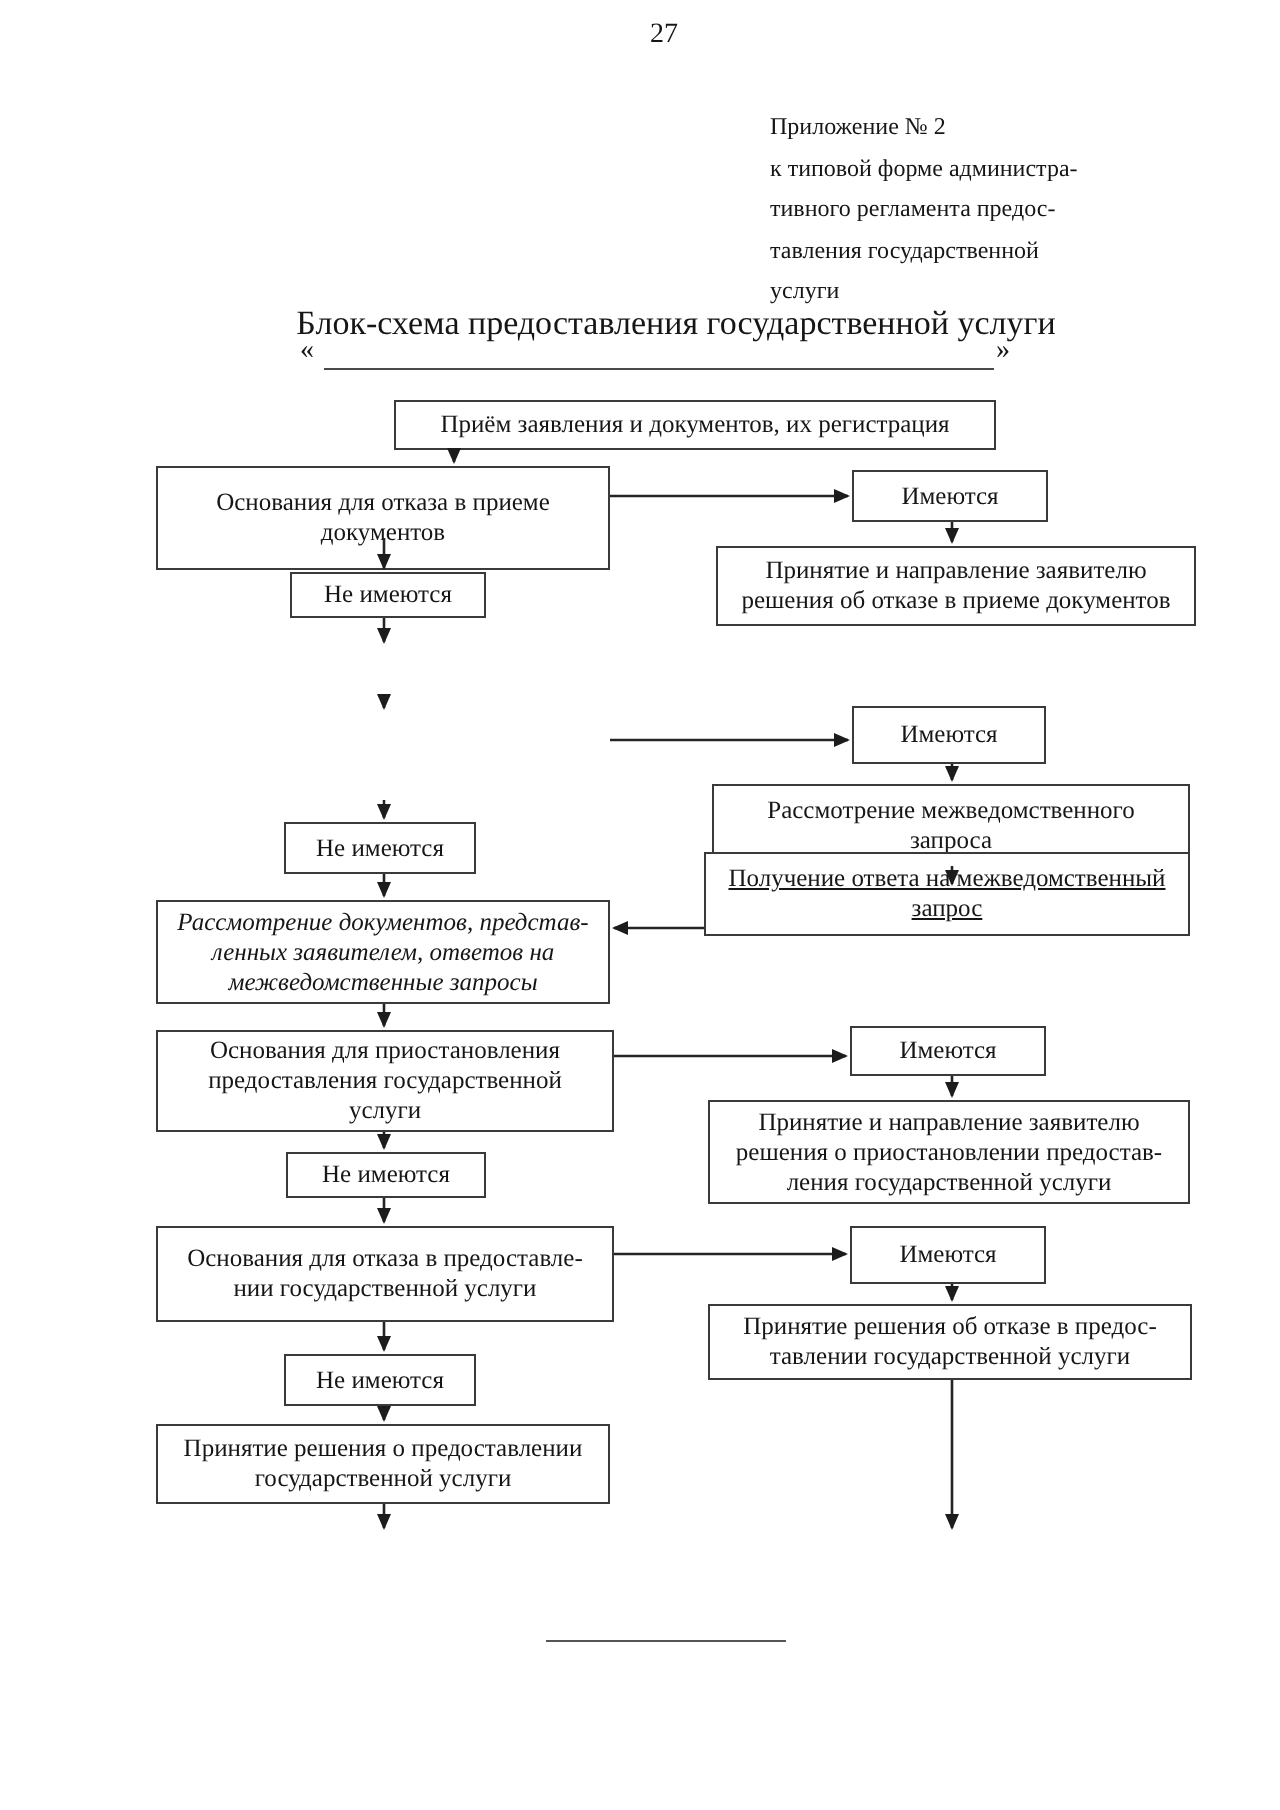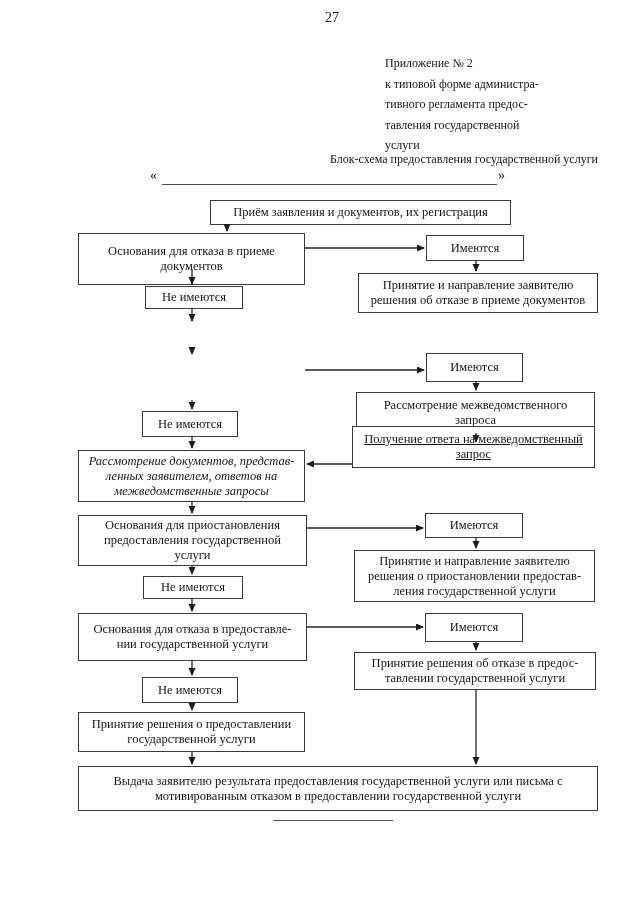--- a/index.html
+++ b/index.html
@@ -11,21 +11,21 @@
   }
   .pagenum {
     position:absolute; top:10px; left:325px; font-size:14px;
   }
   .appendix {
     position:absolute; left:385px; top:53px; width:195px;
     font-size:12px; line-height:20.5px; white-space:pre-line; text-align:left;
   }
   .chart-title {
     position:absolute; left:78px; top:152px; width:520px;
-    font-size:12px; text-align:right;
+    font-size:17px; text-align:center;
   }
   .quote-open { position:absolute; left:150px; top:168px; font-size:14px; }
   .quote-close { position:absolute; left:498px; top:168px; font-size:14px; }
   .blank-line {
     position:absolute; left:162px; top:170px; width:335px; height:14px;
     border-bottom:1.2px solid #4a4a4a;
   }
   .footer-line {
     position:absolute; left:273px; top:806px; width:120px; height:14px;
     border-bottom:1.5px solid #555;
@@ -50,21 +50,21 @@
 к типовой форме администра-
 тивного регламента предос-
 тавления государственной
 услуги</div>
 
   <div class="chart-title">Блок-схема предоставления государственной услуги</div>
   <div class="quote-open">«</div>
   <div class="blank-line"></div>
   <div class="quote-close">»</div>
 
-  <div class="box" style="left:197px;top:200px;width:301px;height:25px;margin-left:13px;">Приём заявления и документов, их регистрация</div>
+  <div class="box" style="left:197px;top:200px;width:301px;height:25px;">Приём заявления и документов, их регистрация</div>
 
   <div class="box" style="left:78px;top:233px;width:227px;height:52px;">Основания для отказа в приеме
 документов</div>
 
   <div class="box" style="left:426px;top:235px;width:98px;height:26px;">Имеются</div>
 
   <div class="box" style="left:358px;top:273px;width:240px;height:40px;">Принятие и направление заявителю
 решения об отказе в приеме документов</div>
 
   <div class="box" style="left:145px;top:286px;width:98px;height:23px;">Не имеются</div>
@@ -103,22 +103,20 @@
   <div class="box" style="left:425px;top:613px;width:98px;height:29px;">Имеются</div>
 
   <div class="box" style="left:354px;top:652px;width:242px;height:38px;">Принятие решения об отказе в предос-
 тавлении государственной услуги</div>
 
   <div class="box" style="left:142px;top:677px;width:96px;height:26px;">Не имеются</div>
 
   <div class="box" style="left:78px;top:712px;width:227px;height:40px;">Принятие решения о предоставлении
 государственной услуги</div>
 
-  <div class="box" style="left:78px;top:766px;width:520px;height:45px;">Выдача заявителю результата предоставления государственной услуги или письма с
-мотивированным отказом в предоставлении государственной услуги</div>
 
   <svg class="arrows" width="640" height="905" viewBox="0 0 640 905">
     <defs>
       <marker id="ah" markerUnits="userSpaceOnUse" markerWidth="9" markerHeight="8" refX="7" refY="3.5" orient="auto">
         <path d="M0,0 L8,3.5 L0,7 z" fill="#1c1c1c"></path>
       </marker>
     </defs>
     <g stroke="#242424" stroke-width="1.3" fill="none">
       <line x1="227" y1="225" x2="227" y2="231" marker-end="url(#ah)"></line>
       <line x1="305" y1="248" x2="424" y2="248" marker-end="url(#ah)"></line>

